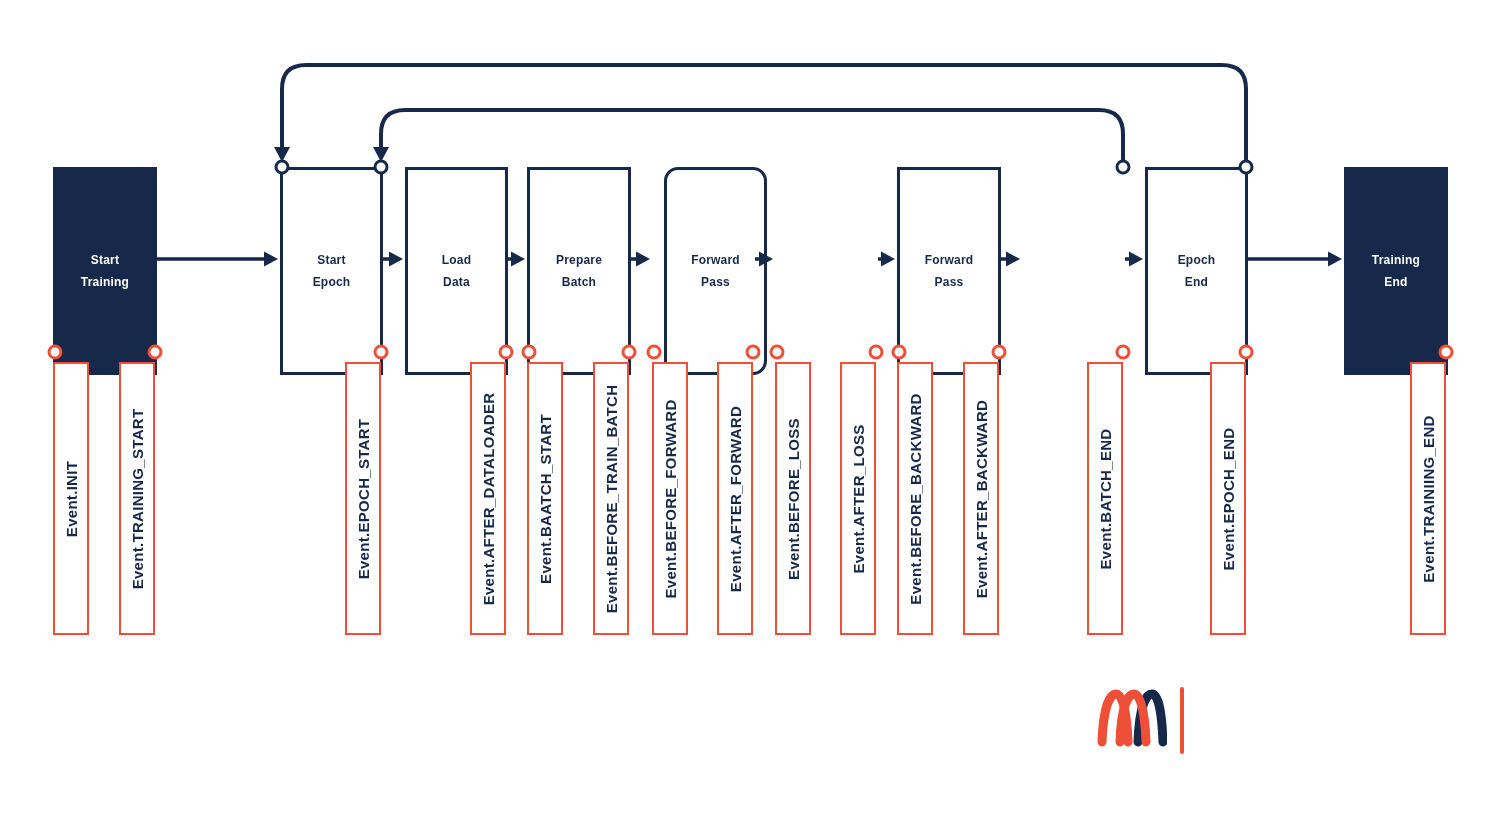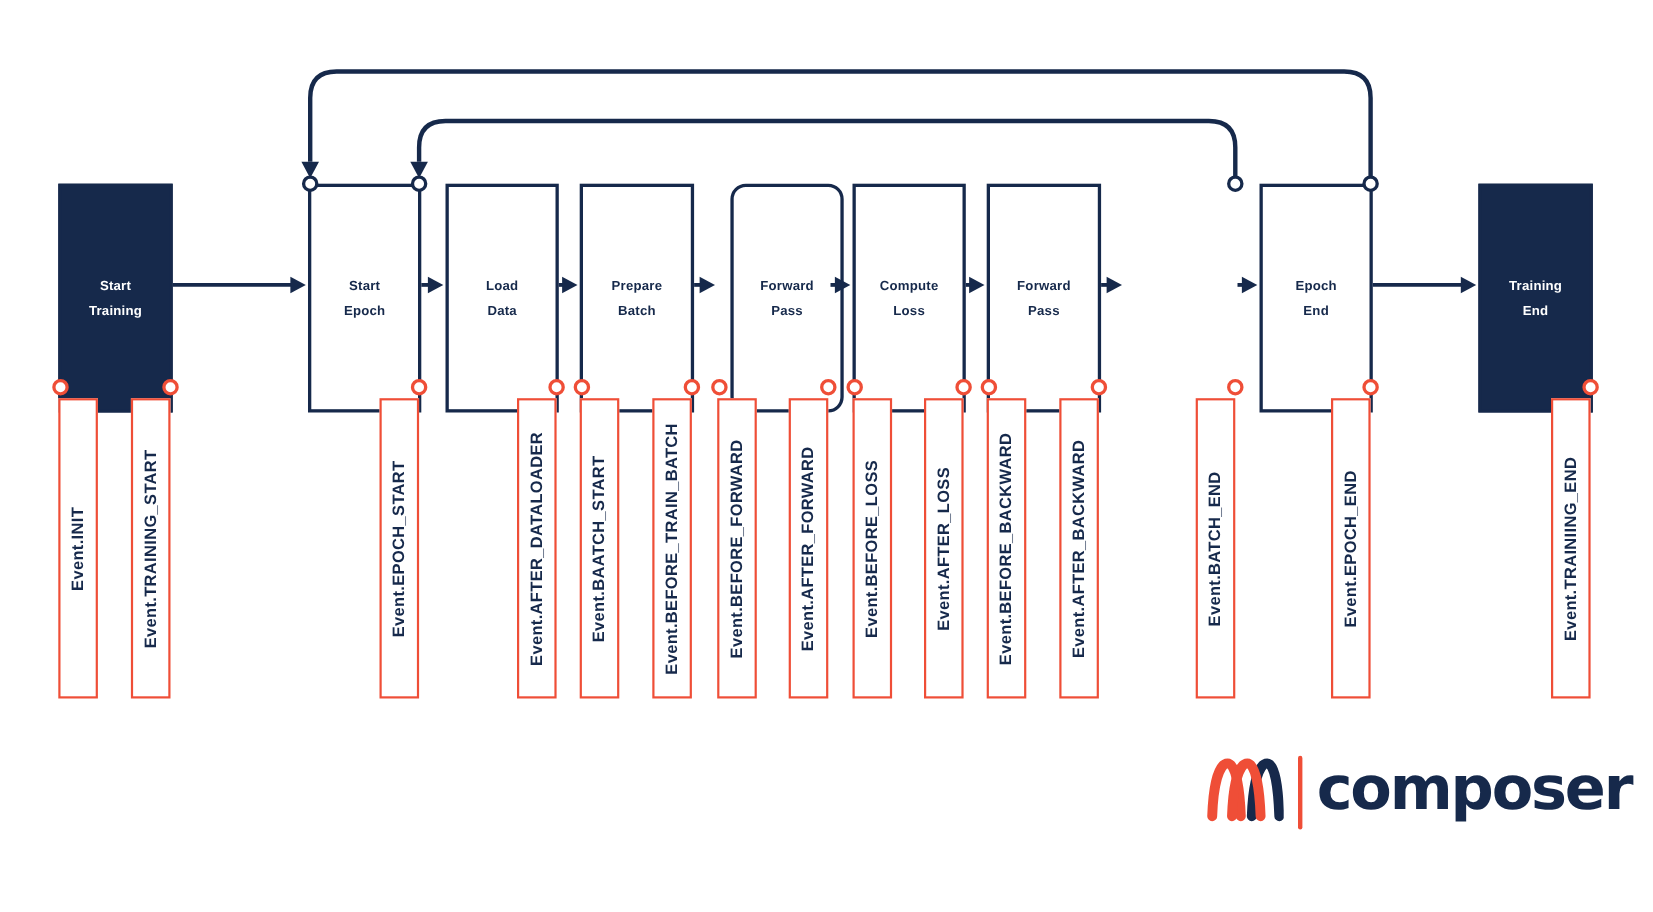--- a/index.html
+++ b/index.html
@@ -81,24 +81,20 @@
       <span>Prepare
 Batch</span>
     </div>
   <div class="fbox" style="left:405px;width:103px;">
       <span>Load
 Data</span>
     </div>
   <div class="fbox" style="left:664px;width:103px;border-radius:14px;">
       <span>Forward
 Pass</span>
-    </div>
-  <div class="fbox" style="left:775px;width:103px;">
-      <span>Compute
-Loss</span>
     </div>
   <div class="fbox" style="left:897px;width:104px;">
       <span>Forward
 Pass</span>
     </div>
   <div class="fbox" style="left:1145px;width:103px;">
       <span>Epoch
 End</span>
     </div>
   <div class="fbox filled" style="left:1344px;width:104px;">
@@ -228,15 +224,14 @@
       <circle cx="1446" cy="352" r="6"></circle>
     </g>
   </svg>
 
   <svg class="logo-mark" width="70" height="60" viewBox="0 0 70 60">
     <path d="M 41 54 C 42 26, 47 6, 55 6 C 62 6, 65 28, 66 54" fill="none" stroke="#16294B" stroke-width="9" stroke-linecap="round"></path>
     <path d="M 5 54 C 6 26, 11 6, 19 6 C 26 6, 30 26, 31 54" fill="none" stroke="#EF4E37" stroke-width="9" stroke-linecap="round"></path>
     <path d="M 23 54 C 24 26, 29 6, 37 6 C 44 6, 48 26, 49 54" fill="none" stroke="#EF4E37" stroke-width="9" stroke-linecap="round"></path>
   </svg>
   <div class="logo-sep"></div>
-  <div class="logo-word">composer</div>
 
 </div>
 
 </body></html>

